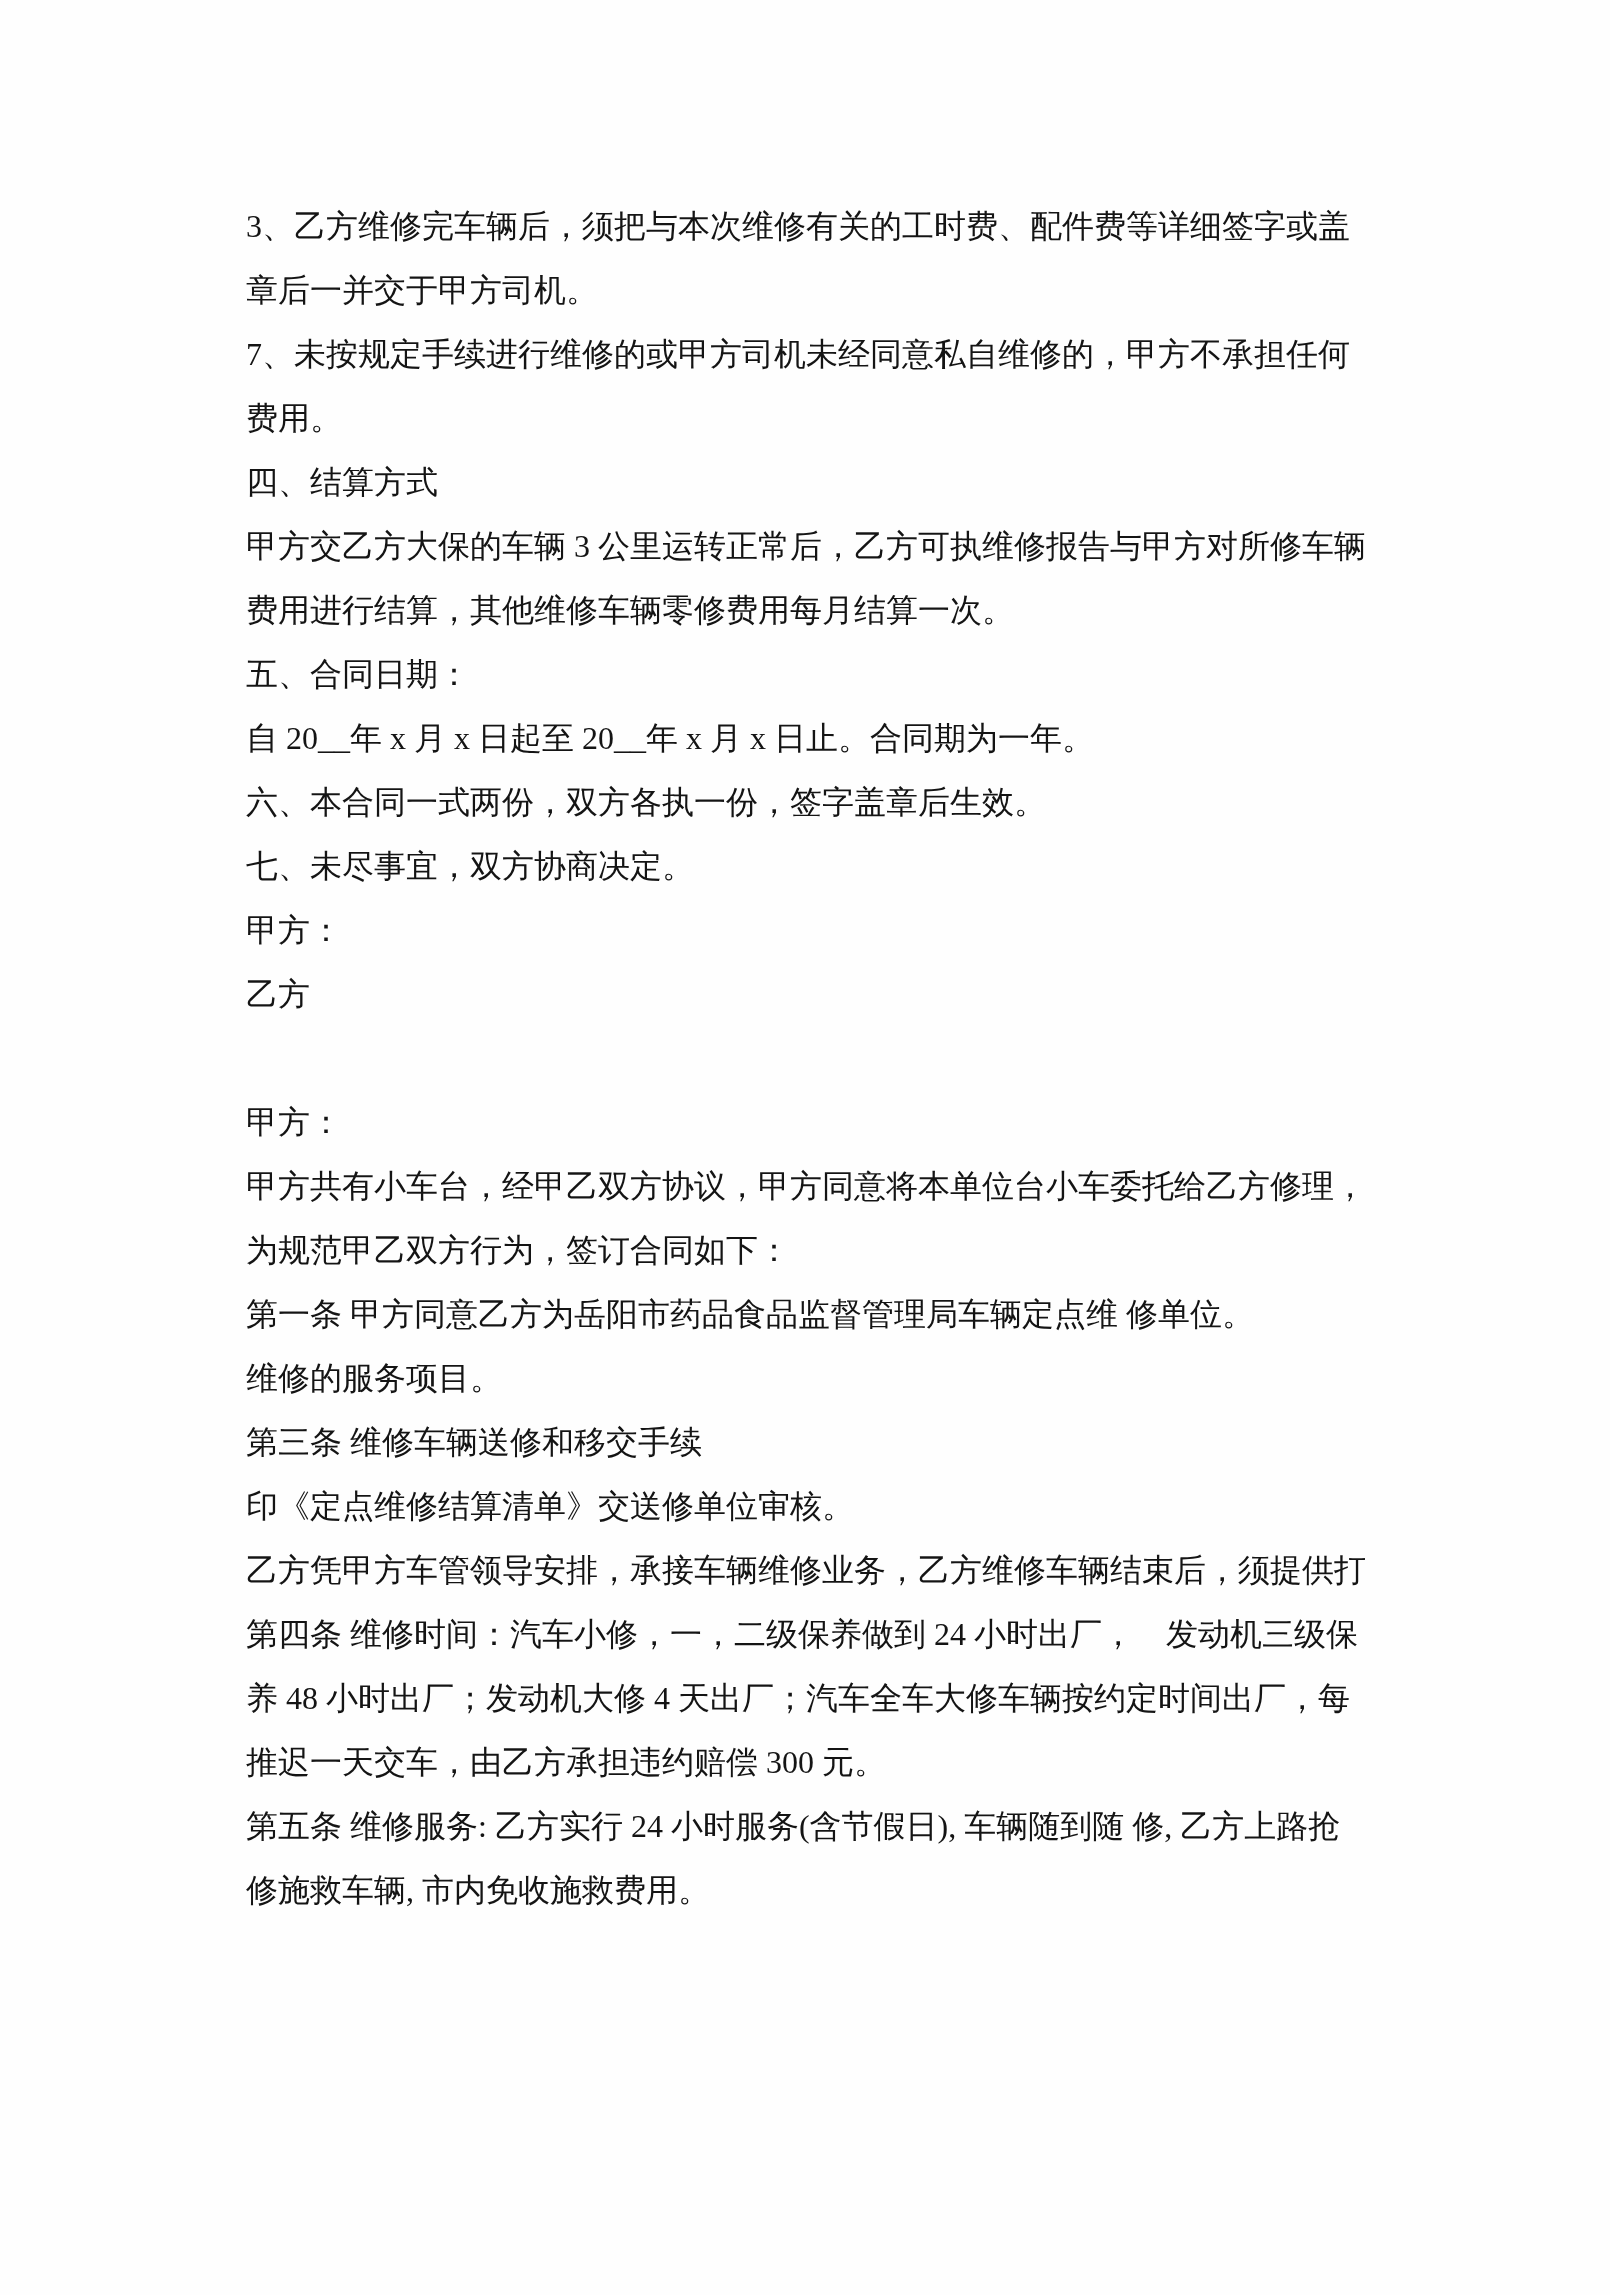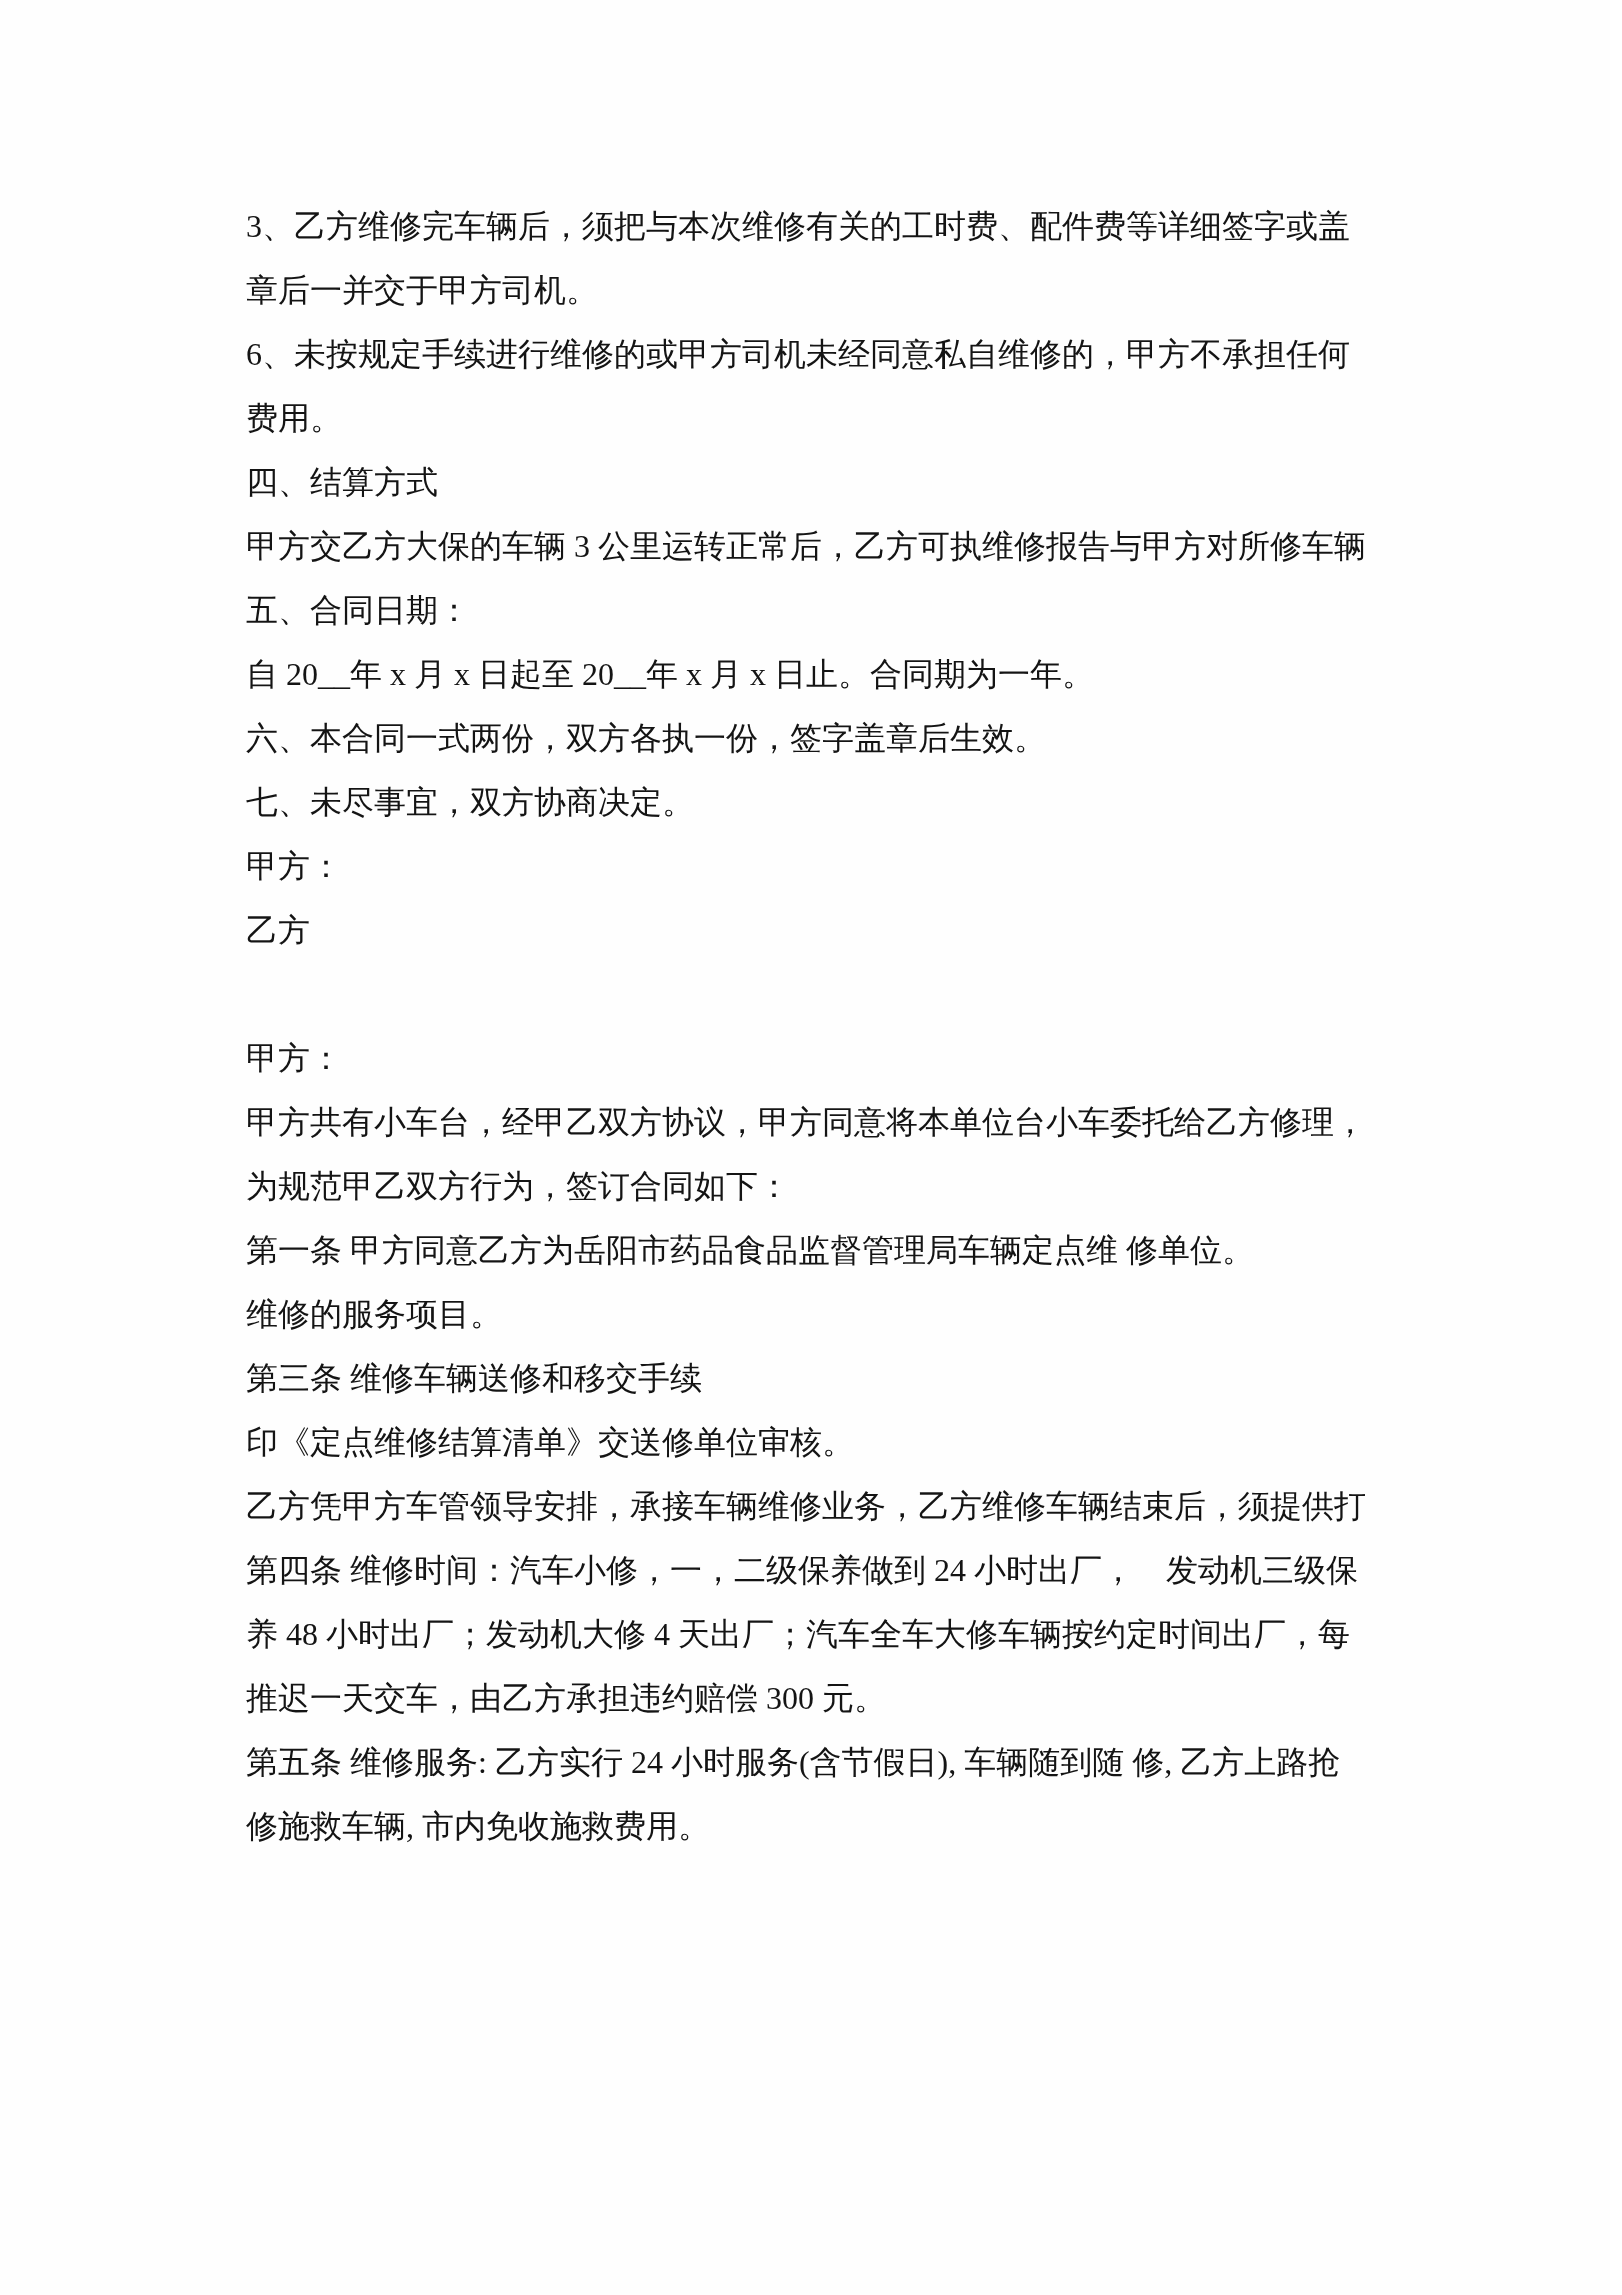--- a/index.html
+++ b/index.html
@@ -36,24 +36,25 @@
     letter-spacing: 0;
   }
 </style>
 </head>
 <body>
 
 <div class="page" style="background: rgb(254, 254, 254);">
   <div class="text-block" id="text-block" style="color: rgb(20, 20, 20);">
       <div class="line">3、乙方维修完车辆后，须把与本次维修有关的工时费、配件费等详细签字或盖</div>
       <div class="line">章后一并交于甲方司机。</div>
-      <div class="line">6、未按规定手续进行维修的或甲方司机未经同意私自维修的，甲方不承担任何</div>
+      <div class="line">7、未按规定手续进行维修的或甲方司机未经同意私自维修的，甲方不承担任何</div>
       <div class="line">费用。</div>
       <div class="line">四、结算方式</div>
       <div class="line">甲方交乙方大保的车辆 3 公里运转正常后，乙方可执维修报告与甲方对所修车辆</div>
+      <div class="line">费用进行结算，其他维修车辆零修费用每月结算一次。</div>
       <div class="line">五、合同日期：</div>
       <div class="line">自 20__年 x 月 x 日起至 20__年 x 月 x 日止。合同期为一年。</div>
       <div class="line">六、本合同一式两份，双方各执一份，签字盖章后生效。</div>
       <div class="line">七、未尽事宜，双方协商决定。</div>
       <div class="line">甲方：</div>
       <div class="line">乙方</div>
       <div class="line"></div>
       <div class="line">甲方：</div>
       <div class="line">甲方共有小车台，经甲乙双方协议，甲方同意将本单位台小车委托给乙方修理，</div>
       <div class="line">为规范甲乙双方行为，签订合同如下：</div>

